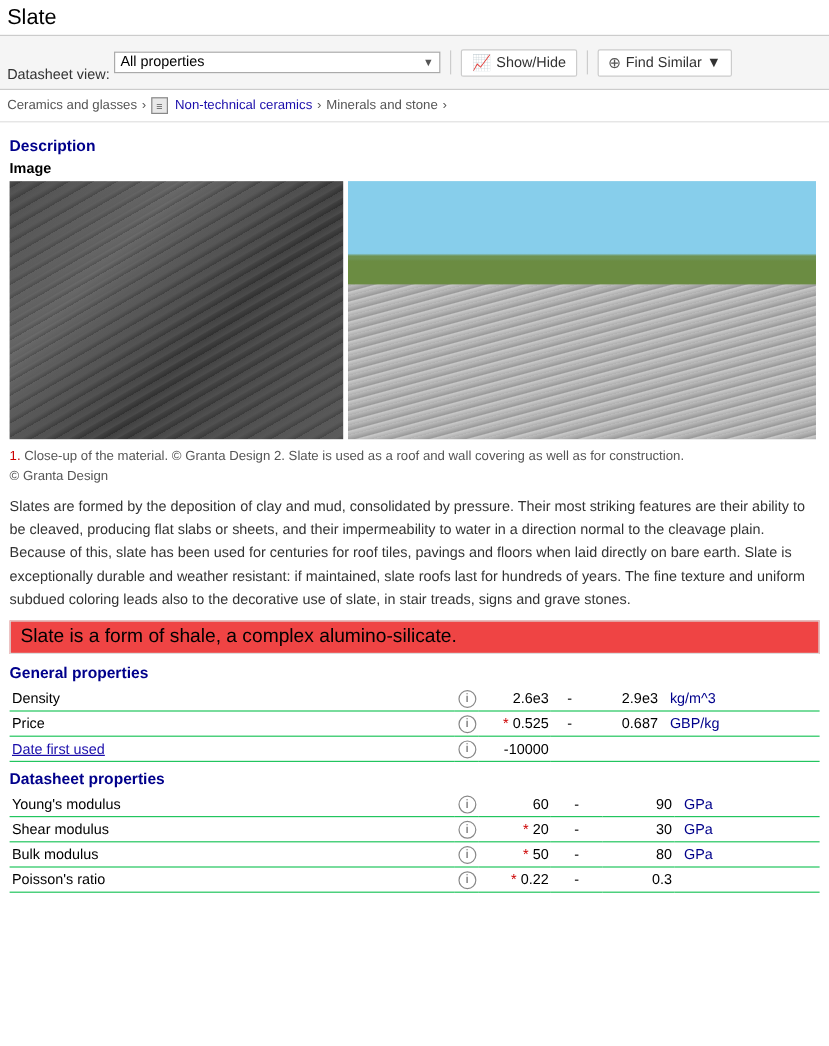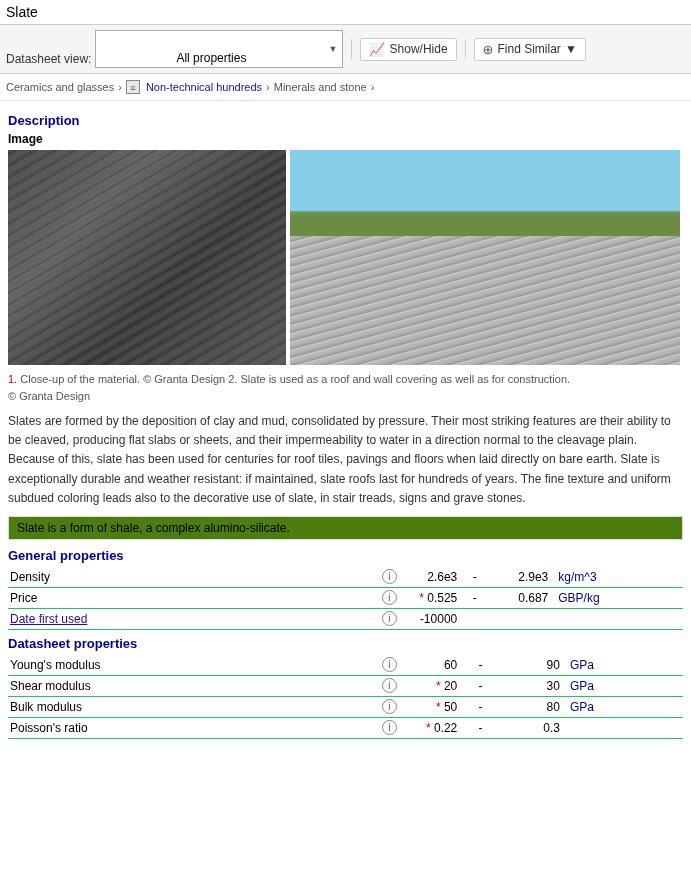--- a/index.html
+++ b/index.html
@@ -1,24 +1,24 @@
 <!DOCTYPE html>
 <html><head>
   <meta charset="utf-8">
   <style>
     * { margin: 0; padding: 0; box-sizing: border-box; }
     body { font-family: Arial, sans-serif; font-size: 12px; color: #000; background: #fff; width: 691px; }
 
     
-    .title-bar { padding: 4px 6px; font-size: 14px; font-weight: normal; color: #000; border-bottom: 1px solid #ccc; }
+    .title-bar { padding: 4px 6px; font-size: 18px; font-weight: normal; color: #000; border-bottom: 1px solid #ccc; }
 
     
     .toolbar { display: flex; align-items: center; padding: 5px 6px; border-bottom: 1px solid #ccc; background: #f5f5f5; gap: 4px; }
     .toolbar-label { font-size: 12px; color: #333; white-space: nowrap; margin-top: 20px; }
-    .toolbar-select { font-size: 12px; padding: 20px 20px 2px 4px; border: 1px solid #aaa; background: #fff; width: 248px; appearance: none; -webkit-appearance: none; position: relative; text-align: center; }
+    .toolbar-select { font-size: 12px; padding: 0 20px 2px 4px; border: 1px solid #aaa; background: #fff; width: 272px; appearance: none; -webkit-appearance: none; position: relative; }
     .select-wrapper { position: relative; display: inline-block; }
     .select-wrapper::after { content: '▼'; font-size: 9px; position: absolute; right: 6px; top: 50%; transform: translateY(-50%); pointer-events: none; color: #555; }
     .toolbar-divider { width: 1px; height: 20px; background: #ccc; margin: 0 4px; }
     .toolbar-btn { display: flex; align-items: center; gap: 4px; padding: 3px 8px; background: #fff; border: 1px solid #ccc; border-radius: 2px; cursor: pointer; font-size: 12px; color: #333; }
     .btn-icon { font-size: 13px; color: #555; }
 
     
     .breadcrumb { padding: 6px 6px; font-size: 11px; color: #555; display: flex; align-items: center; gap: 4px; border-bottom: 1px solid #e0e0e0; }
     .breadcrumb a { color: #1a0dab; text-decoration: none; }
     .bc-arrow { color: #555; font-size: 11px; }
@@ -60,21 +60,21 @@
     .caption-num { color: #8B4513; }
 
     
     .material-label { font-size: 12px; font-weight: bold; color: #00008b; margin-bottom: 4px; }
     .material-text { font-size: 12px; color: #333; line-height: 1.6; margin-bottom: 8px; }
 
     
     .composition-row { display: flex; align-items: center; gap: 6px; margin-bottom: 4px; }
     .composition-title { font-size: 12px; font-weight: bold; }
     .info-icon { display: inline-flex; align-items: center; justify-content: center; width: 15px; height: 15px; border: 1px solid #888; border-radius: 50%; font-size: 10px; color: #555; cursor: pointer; }
-    .composition-box { background: #4d7c0f; border: 1px solid #ddd; padding: 4px 8px; font-size: 12px; margin-bottom: 8px; }
+    .composition-box { background: #ef4444; border: 1px solid #ddd; padding: 4px 8px; font-size: 16px; margin-bottom: 8px; }
 
     
     .prop-table { width: 100%; border-collapse: collapse; margin-bottom: 4px; }
     .prop-table tr { border-bottom: 1px solid #22c55e; }
     .prop-name { padding: 3px 2px; font-size: 12px; width: 55%; }
     .prop-name.blue { color: #1a0dab; text-decoration: underline; }
     .prop-info { width: 20px; text-align: center; }
     .prop-val { padding: 2px; font-size: 12px; text-align: right; width: 60px; }
     .prop-dash { padding: 2px 4px; font-size: 12px; text-align: center; }
     .prop-val2 { padding: 2px; font-size: 12px; text-align: right; width: 60px; }
@@ -103,21 +103,21 @@
     <span class="btn-icon">⊕</span>
     <span>Find Similar</span>
     <span>▼</span>
   </button>
 </div>
 
 <div class="breadcrumb">
   <span>Ceramics and glasses</span>
   <span class="bc-arrow">›</span>
   <span class="bc-icon">≡</span>
-  <a href="#">Non-technical hundreds</a>
+  <a href="#">Non-technical ceramics</a>
   <span class="bc-arrow">›</span>
   <span>Minerals and stone</span>
   <span class="bc-arrow">›</span>
 </div>
 
 <div class="main">
 
   <div class="section-header">Description</div>
 
   <div class="image-label">Image</div>

